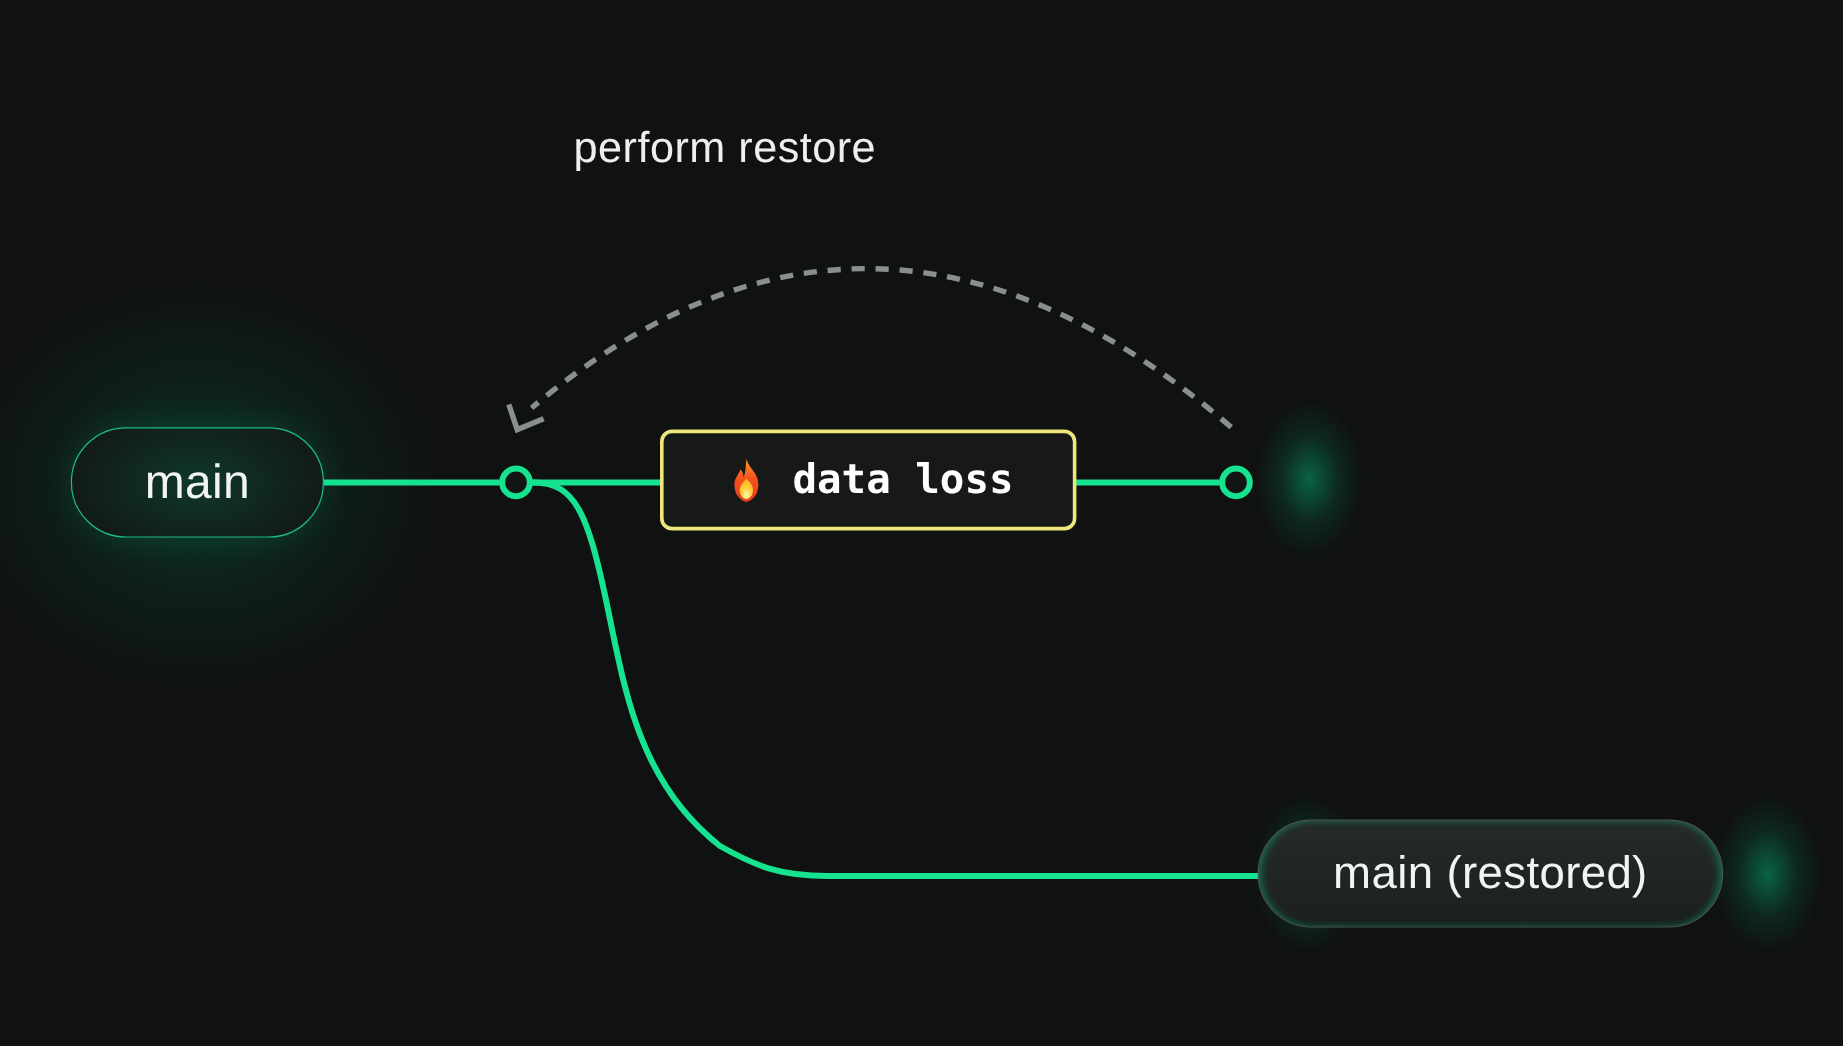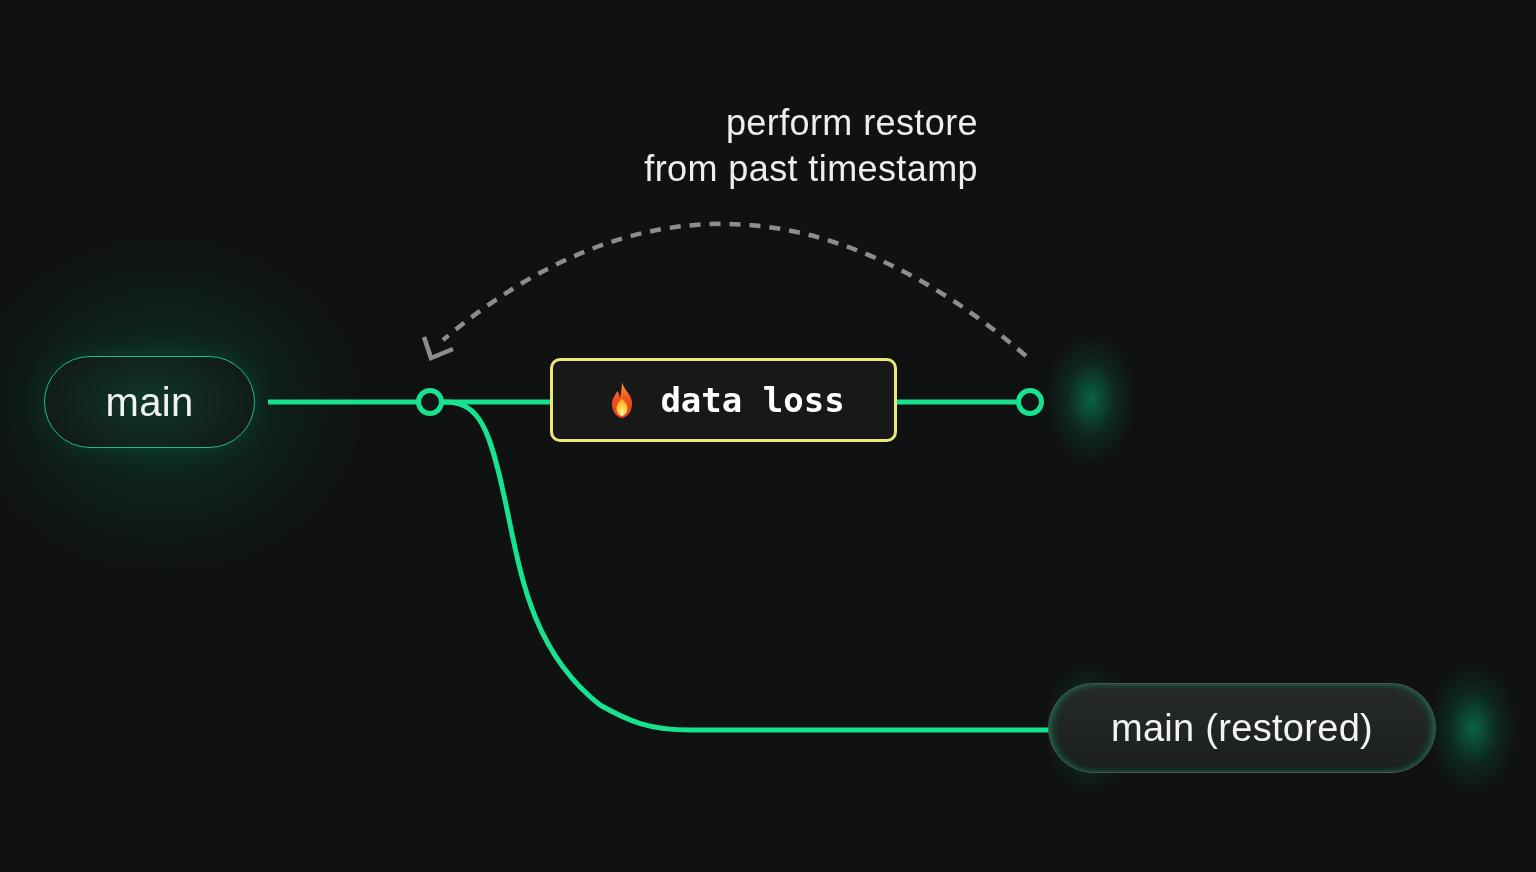--- a/index.html
+++ b/index.html
@@ -17,21 +17,21 @@
     position:absolute;
     display:flex;align-items:center;justify-content:center;
     border-radius:999px;
     color:#f1f4f2;
     font-size:38px;
     letter-spacing:.3px;
     white-space:nowrap;
     box-sizing:border-box;
   }
   .pill-main{
-    left:44px;top:356px;width:211px;height:92px;
+    left:59px;top:356px;width:211px;height:92px;
     border:1.5px solid #1dbd85;
     background:
       radial-gradient(65% 90% at 50% 50%, rgba(0,229,153,.16), rgba(0,229,153,.03) 72%, rgba(0,229,153,0) 100%),
       #121615;
     box-shadow:0 0 28px rgba(0,229,153,.14);
     font-size:40px;
   }
   .pill-gray{
     border:1.5px solid #4e5452;
     background:linear-gradient(180deg,#262b29 0%,#1b1f1d 100%);
@@ -72,21 +72,21 @@
     font-family:"DejaVu Sans Mono",monospace;
     font-weight:bold;
     font-size:34px;color:#ffffff;
   }
   .databox .fire{width:40px;height:48px;display:block;}
 
   
   .annotation{
     position:absolute;
     left:478px;top:100px;width:500px;
-    text-align:right;
+    text-align:left;
     color:#edefee;
     font-size:36px;
     line-height:46px;
     letter-spacing:.4px;
   }
 </style>
 </head>
 <body>
 
 <div class="stage">
@@ -108,21 +108,20 @@
 
     <path d="M 424 337 L 431 358 L 453 349" stroke="#8a8f8d" stroke-width="4.5" fill="none" stroke-linejoin="miter"></path>
 
     <circle cx="430" cy="402" r="11.5" fill="#121514" stroke="#16e28f" stroke-width="5"></circle>
 
     <circle cx="1030" cy="402" r="11.5" fill="#121514" stroke="#16e28f" stroke-width="5"></circle>
   </svg>
 
   <div class="annotation">
     <div>perform restore</div>
-    <div>from past timestamp</div>
   </div>
 
   <div class="pill pill-main">
     <span>main</span>
   </div>
 
 
   <div class="pill pill-gray pill-restored">
     <span>main (restored)</span>
   </div>

